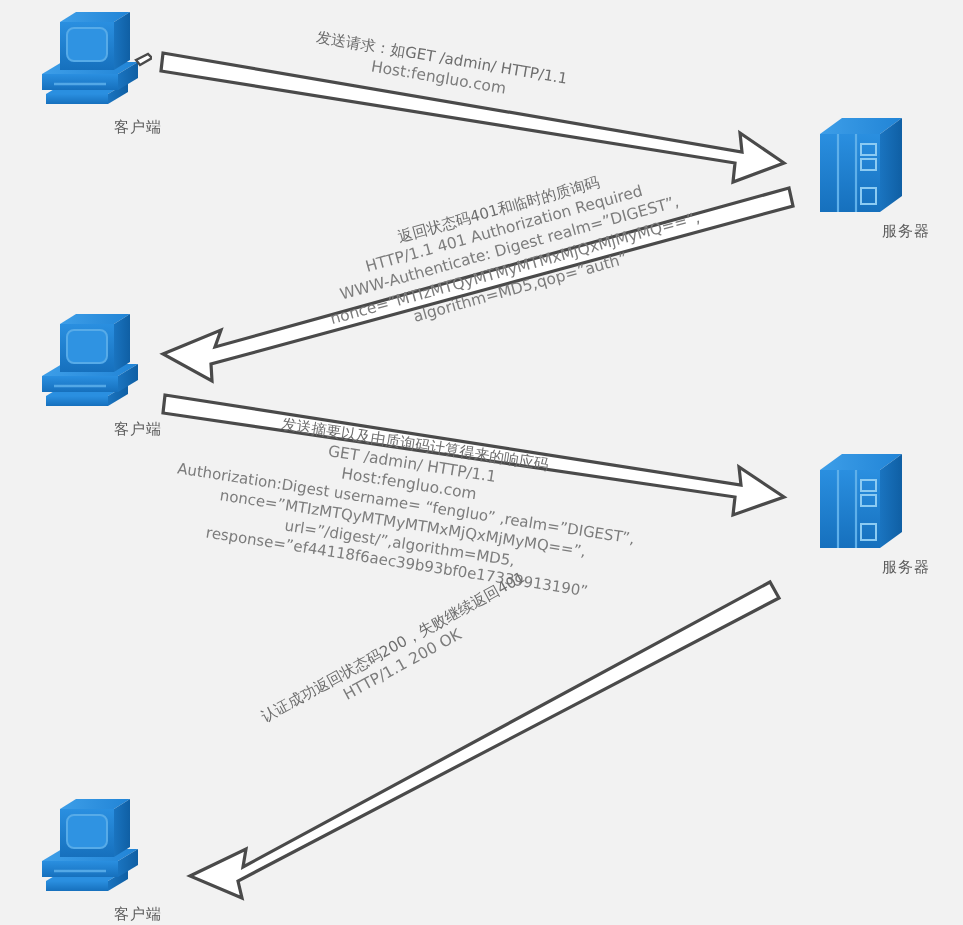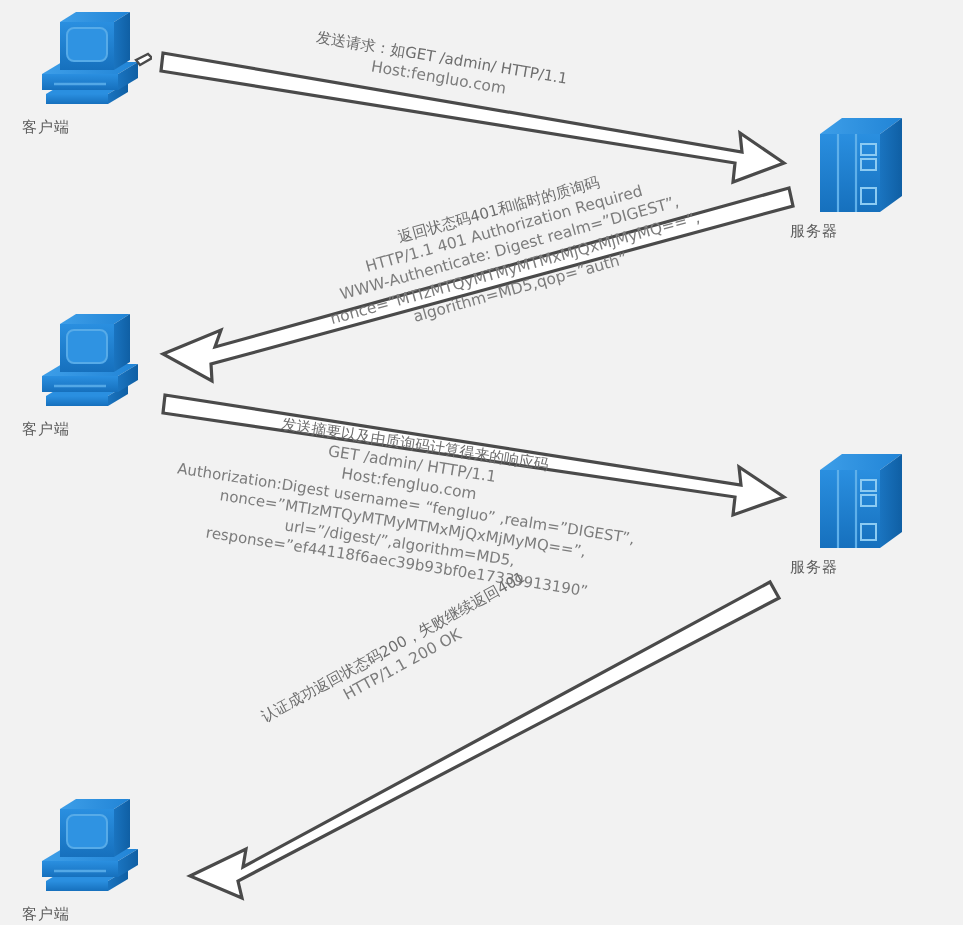--- a/index.html
+++ b/index.html
@@ -19,21 +19,21 @@
   #diagram-canvas {
     position: absolute;
     left: 0;
     top: 0;
     width: 963px;
     height: 925px;
   }
   .node {
     position: absolute;
     width: 140px;
-    text-align: left;
+    text-align: right;
   }
   .node-label {
     margin-top: 2px;
     font-size: 15px;
     color: #5c5c5c;
     letter-spacing: 1px;
     font-family: "DejaVu Sans", "Liberation Sans", sans-serif;
   }
   .node-art { position: relative; height: 108px; }
   .node-art svg { display: block; margin: 0 auto; }

